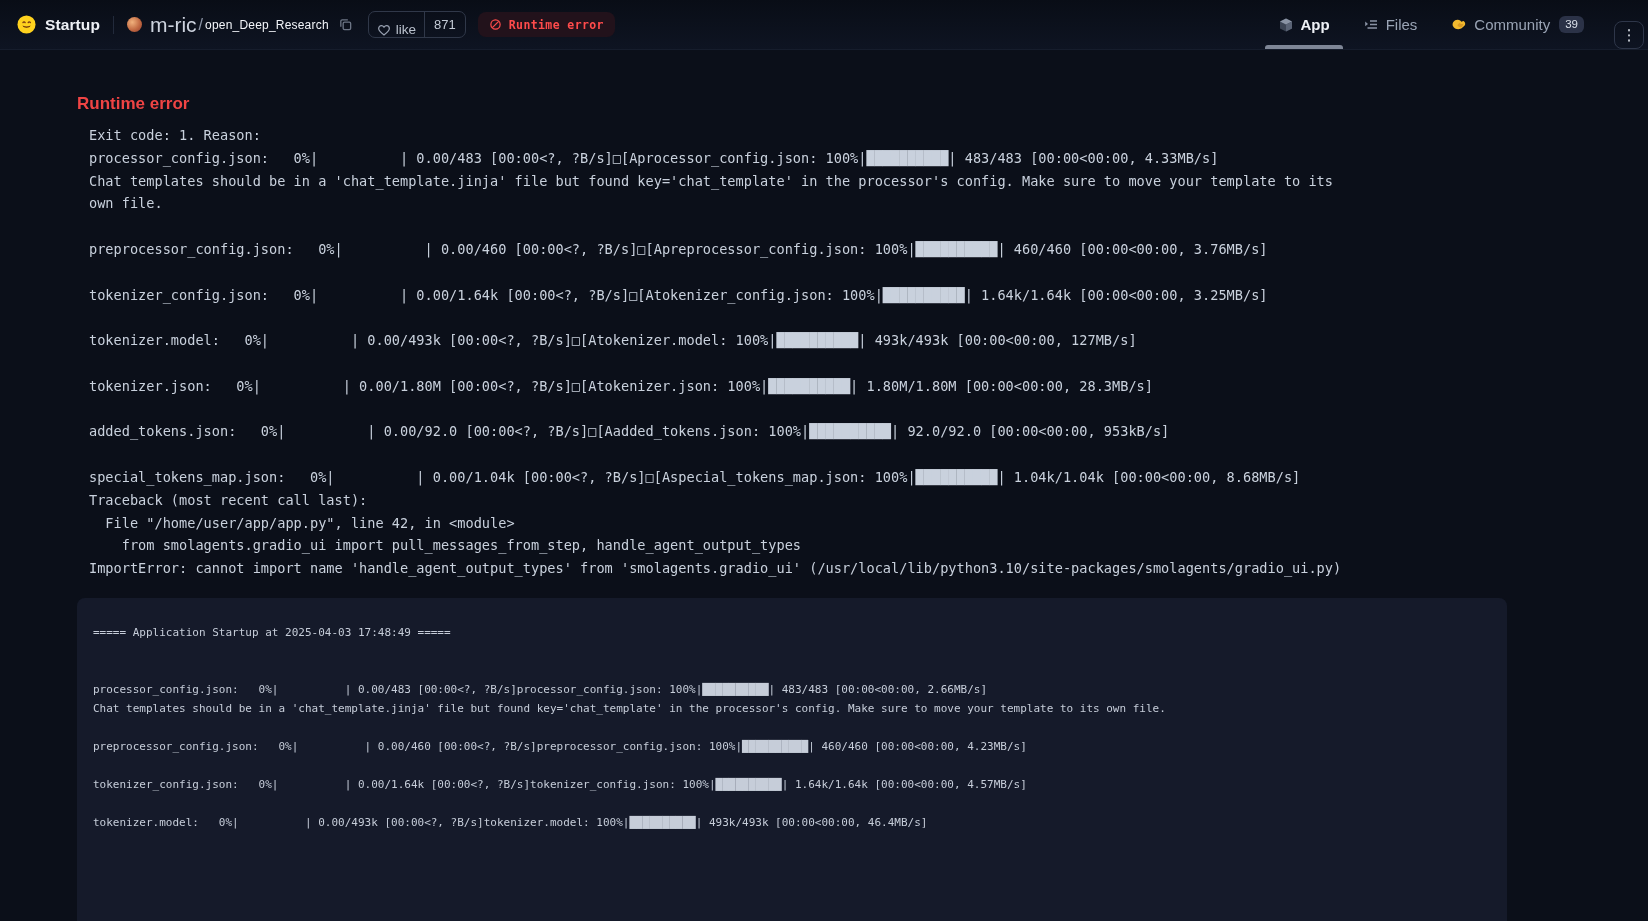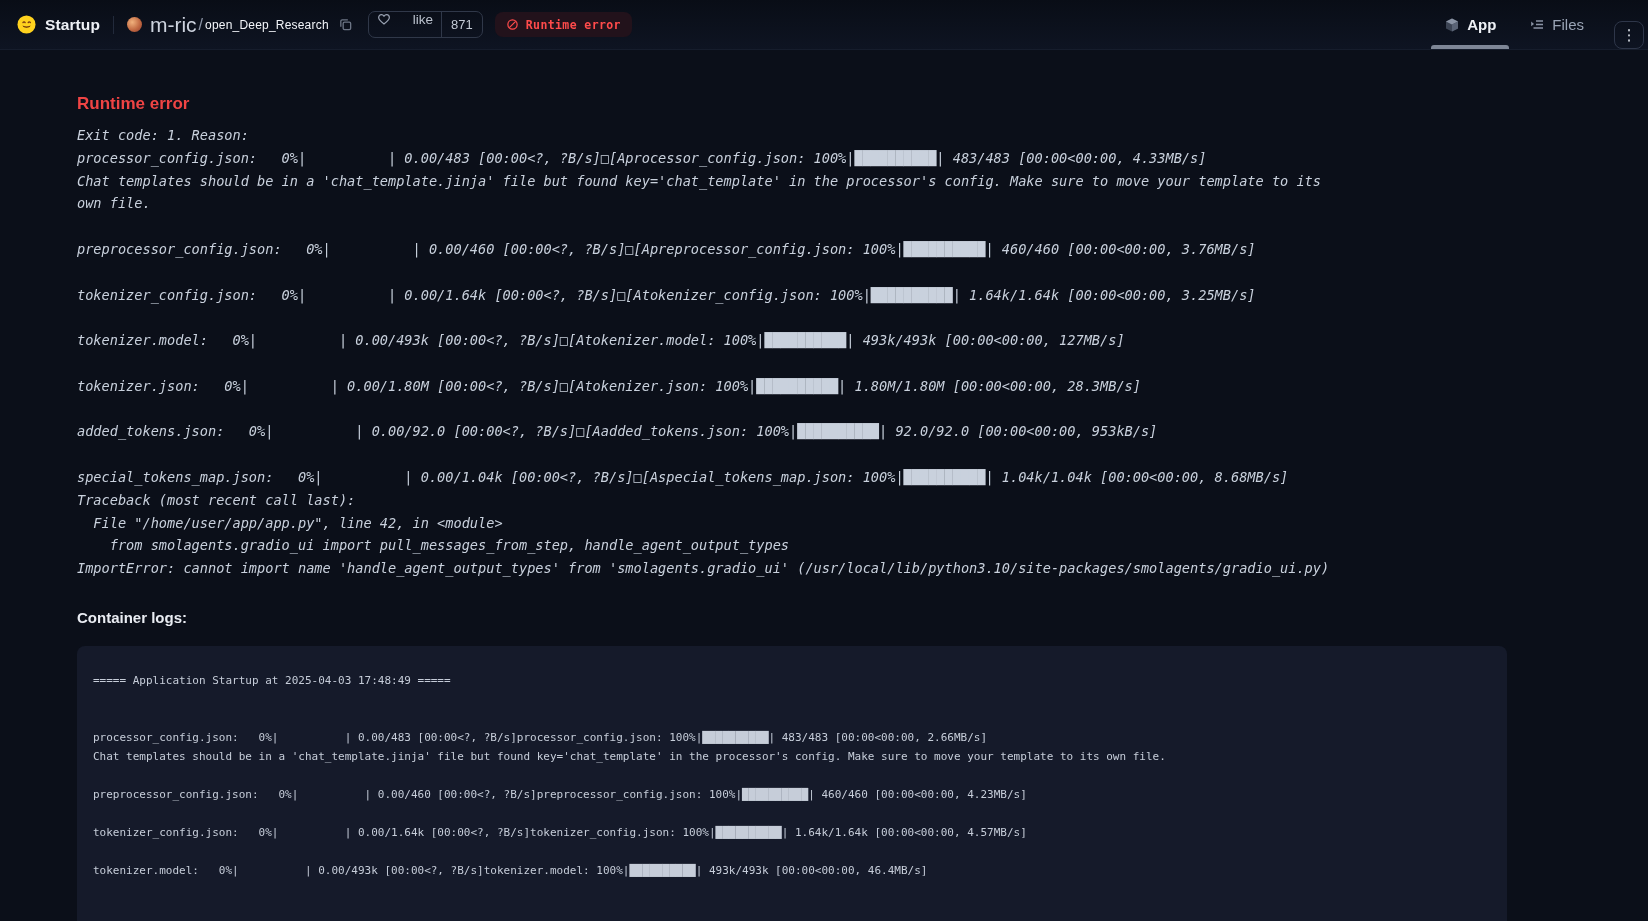--- a/index.html
+++ b/index.html
@@ -16,21 +16,21 @@
   .vdiv{width:1px;height:18px;background:#222a3b;margin:0 13px;}
   .avatar{width:15px;height:15px;border-radius:50%;margin-right:8px;
           background:radial-gradient(circle at 35% 35%,#f0b17c 0%,#c26a43 55%,#8f3c2c 100%);cursor:pointer;}
   .owner{color:#cdd3de;font-size:21px;cursor:pointer;}
   .slash{color:#8d96a8;font-size:16px;margin:0 2px;}
   .space-name{color:#f3f5f9;font-size:12px;font-weight:400;letter-spacing:.2px;cursor:pointer;}
   .copy-btn{display:flex;margin-left:9px;cursor:pointer;opacity:.85;}
 
   .like-pill{display:flex;align-items:center;height:25px;margin-left:15px;border:1px solid #303849;
              border-radius:7px;color:#bac1cd;font-size:13.5px;cursor:pointer;overflow:hidden;}
-  .like-left{display:flex;align-items:flex-start;gap:22px;padding:0 8px;height:100%;}
+  .like-left{display:flex;align-items:flex-end;gap:5px;padding:0 8px;height:100%;}
   .pill-sep{width:1px;height:100%;background:#303849;}
   .like-count{padding:0 9px;font-size:13px;color:#c3cad5;}
 
   .status-pill{display:flex;align-items:center;gap:7px;height:25px;margin-left:12px;padding:0 11px;
                background:#22121b;border-radius:8px;cursor:default;}
   .status-pill span{color:#ff4b4b;font-family:"DejaVu Sans Mono",monospace;font-weight:700;
                     font-size:11.5px;letter-spacing:.4px;}
 
   .tb-right{display:flex;align-items:flex-end;gap:27px;height:100%;}
   .tab{position:relative;display:flex;align-items:center;gap:7px;height:100%;padding:0 3px;
@@ -40,22 +40,22 @@
        background:#7e8696;border-radius:3px 3px 0 0;}
   .tab-badge{background:#2b3247;color:#dbe0e9;font-size:11.5px;line-height:1;padding:3px 6px;
              border-radius:6px;margin-left:2px;}
   .kebab-btn{width:28px;height:26px;border:1px solid #2e3649;border-radius:8px;display:flex;
              align-items:center;justify-content:center;color:#dfe4ec;font-size:15px;cursor:pointer;
              margin-left:0;}
 
   
   .content{padding:42px 77px 0 77px;box-sizing:border-box;}
   .error-title{margin:0;font-size:17px;line-height:24px;font-weight:600;color:#ef4444;}
-  pre.error-log{margin:8px 0 0 0;font-family:"DejaVu Sans Mono",monospace;font-size:13.6px;
-                line-height:22.8px;color:#c9d1dd;white-space:pre;font-style:italic;}
+  pre.error-log{margin:8px 0 0 12px;font-family:"DejaVu Sans Mono",monospace;font-size:13.6px;
+                line-height:22.8px;color:#c9d1dd;white-space:pre;}
   .logs-title{margin:28px 0 0 0;font-size:15px;line-height:20px;font-weight:700;color:#e9ecf2;}
   .logs-box{margin-top:18px;width:1430px;height:380px;box-sizing:border-box;background:#151a2a;
             border-radius:8px;padding:25px 16px;overflow:hidden;}
   pre.container-log{margin:0;font-family:"DejaVu Sans Mono",monospace;font-size:11px;
                     line-height:19px;color:#c6cdd9;white-space:pre;}
   svg{display:block;}
 </style>
 </head>
 <body>
 
@@ -116,20 +116,28 @@
       </div>
 
       <div class="tab">
         <svg width="16" height="16" viewBox="0 0 16 16" fill="none" stroke="#8a93a5" stroke-width="1.5">
           <path d="M2.2 4.6 5 6.9 2.2 9.2z" fill="#8a93a5" stroke="none"></path>
           <path d="M7 4h7M7 7.5h7M4.5 11h9.5"></path>
         </svg>
         <span>Files</span>
       </div>
 
+      <div class="tab">
+        <svg width="17" height="17" viewBox="0 0 16 16">
+          <path d="M2.6 9.2c-.6-2.8 1.2-5.4 4.4-5.6 2-.1 3.3.9 3.5 1.9l2.3-.9c1.5.9 2 2.9 1 4.4l-2.6 2.4c-2.2 1.9-7.2 1.4-8.6-2.2z" fill="#f2b92e"></path>
+          <path d="M8.9 6.3c.6 1.1 2.3 1.6 3.9.9l-1.5 3.1c-1.9.8-4-.2-4.3-1.8z" fill="#d99a23"></path>
+        </svg>
+        <span>Community</span>
+        <span class="tab-badge">39</span>
+      </div>
 
       <div class="kebab-btn">⋮</div>
     </div>
   </header>
 
   <main class="content">
     <h2 class="error-title">Runtime error</h2>
     <pre class="error-log">Exit code: 1. Reason:
 processor_config.json:   0%|          | 0.00/483 [00:00&lt;?, ?B/s]□[Aprocessor_config.json: 100%|██████████| 483/483 [00:00&lt;00:00, 4.33MB/s]
 Chat templates should be in a 'chat_template.jinja' file but found key='chat_template' in the processor's config. Make sure to move your template to its
@@ -144,21 +152,20 @@
 tokenizer.json:   0%|          | 0.00/1.80M [00:00&lt;?, ?B/s]□[Atokenizer.json: 100%|██████████| 1.80M/1.80M [00:00&lt;00:00, 28.3MB/s]
 
 added_tokens.json:   0%|          | 0.00/92.0 [00:00&lt;?, ?B/s]□[Aadded_tokens.json: 100%|██████████| 92.0/92.0 [00:00&lt;00:00, 953kB/s]
 
 special_tokens_map.json:   0%|          | 0.00/1.04k [00:00&lt;?, ?B/s]□[Aspecial_tokens_map.json: 100%|██████████| 1.04k/1.04k [00:00&lt;00:00, 8.68MB/s]
 Traceback (most recent call last):
   File "/home/user/app/app.py", line 42, in &lt;module&gt;
     from smolagents.gradio_ui import pull_messages_from_step, handle_agent_output_types
 ImportError: cannot import name 'handle_agent_output_types' from 'smolagents.gradio_ui' (/usr/local/lib/python3.10/site-packages/smolagents/gradio_ui.py)</pre>
 
-    <h3 class="logs-title">Container logs:</h3>
     <div class="logs-box">
       <pre class="container-log">===== Application Startup at 2025-04-03 17:48:49 =====
 
 
 processor_config.json:   0%|          | 0.00/483 [00:00&lt;?, ?B/s]processor_config.json: 100%|██████████| 483/483 [00:00&lt;00:00, 2.66MB/s]
 Chat templates should be in a 'chat_template.jinja' file but found key='chat_template' in the processor's config. Make sure to move your template to its own file.
 
 preprocessor_config.json:   0%|          | 0.00/460 [00:00&lt;?, ?B/s]preprocessor_config.json: 100%|██████████| 460/460 [00:00&lt;00:00, 4.23MB/s]
 
 tokenizer_config.json:   0%|          | 0.00/1.64k [00:00&lt;?, ?B/s]tokenizer_config.json: 100%|██████████| 1.64k/1.64k [00:00&lt;00:00, 4.57MB/s]

